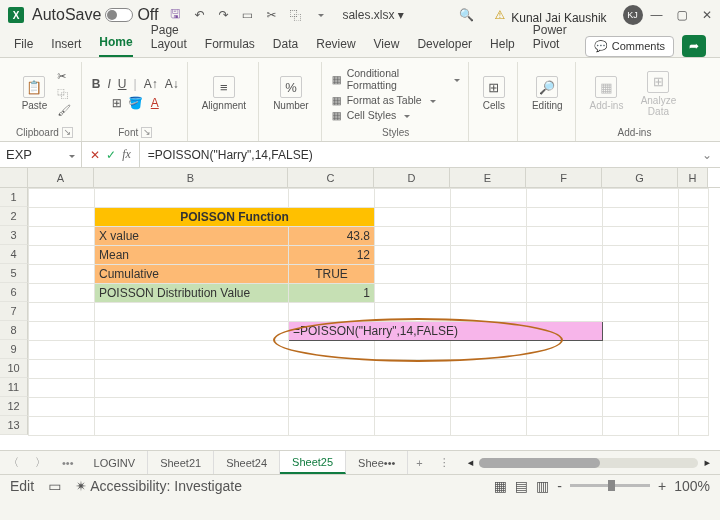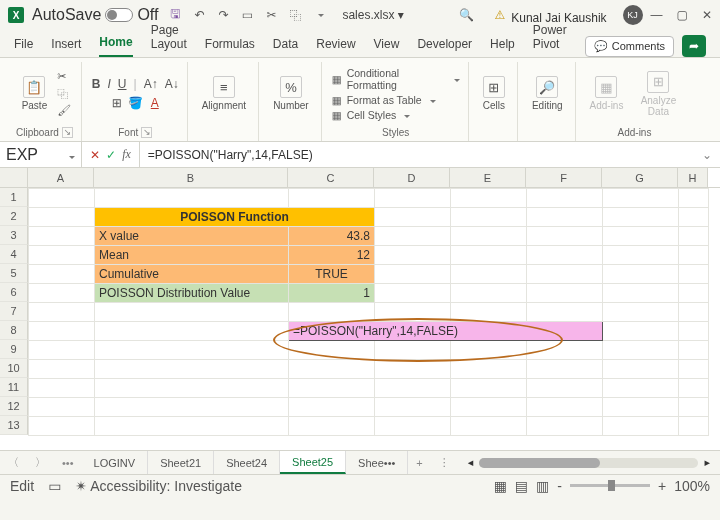--- a/index.html
+++ b/index.html
@@ -32,21 +32,21 @@
   .group-label{font-size:10px;color:#666;padding:2px 0 3px 0;display:flex;align-items:center;gap:3px}
   .bigbtn{display:flex;flex-direction:column;align-items:center;gap:2px;font-size:10px;color:#555;padding:2px 4px}
   .bigbtn .icn{width:22px;height:22px;border:1px solid #ccc;border-radius:2px;display:flex;align-items:center;justify-content:center;font-size:13px}
   .smallstack{display:flex;flex-direction:column;gap:4px;font-size:11px;color:#555}
   .font-ctrls{display:flex;flex-direction:column;gap:5px;align-items:center}
   .fc-row{display:flex;gap:7px;font-size:12px;color:#555;align-items:center}
   .styles-body{display:flex;flex-direction:column;gap:3px;font-size:10.5px;color:#555;width:128px}
   .st-row{display:flex;align-items:center;gap:5px}
   .dim{color:#bbb}
   .namebox-row{height:26px;display:flex;align-items:center;border-bottom:1px solid #d4d4cc;background:#fff}
-  .namebox{width:82px;border-right:1px solid #d4d4cc;padding:0 6px;height:100%;display:flex;align-items:center;justify-content:space-between;font-size:16px}
+  .namebox{width:82px;border-right:1px solid #d4d4cc;padding:0 6px;height:100%;display:flex;align-items:center;justify-content:space-between;font-size:13px}
   .fx-btns{display:flex;align-items:center;gap:6px;padding:0 8px;border-right:1px solid #d4d4cc;height:100%;color:#666}
   .fx-red{color:#c0392b}
   .fx-green{color:#27ae60}
   .fx-label{font-style:italic;font-family:"Times New Roman",serif}
   .formula{flex:1;padding:0 8px;font-size:12px}
   .fb-expand{padding:0 8px;color:#888}
   .gridwrap{position:relative;height:282px;background:#fff;overflow:hidden}
   .colheads{display:flex;height:20px;border-bottom:1px solid #d4d4cc}
   .corner{width:28px;border-right:1px solid #d4d4cc;background:#f0f0ea}
   .ch{border-right:1px solid #d4d4cc;background:#f0f0ea;text-align:center;font-size:11px;color:#555;line-height:20px}

